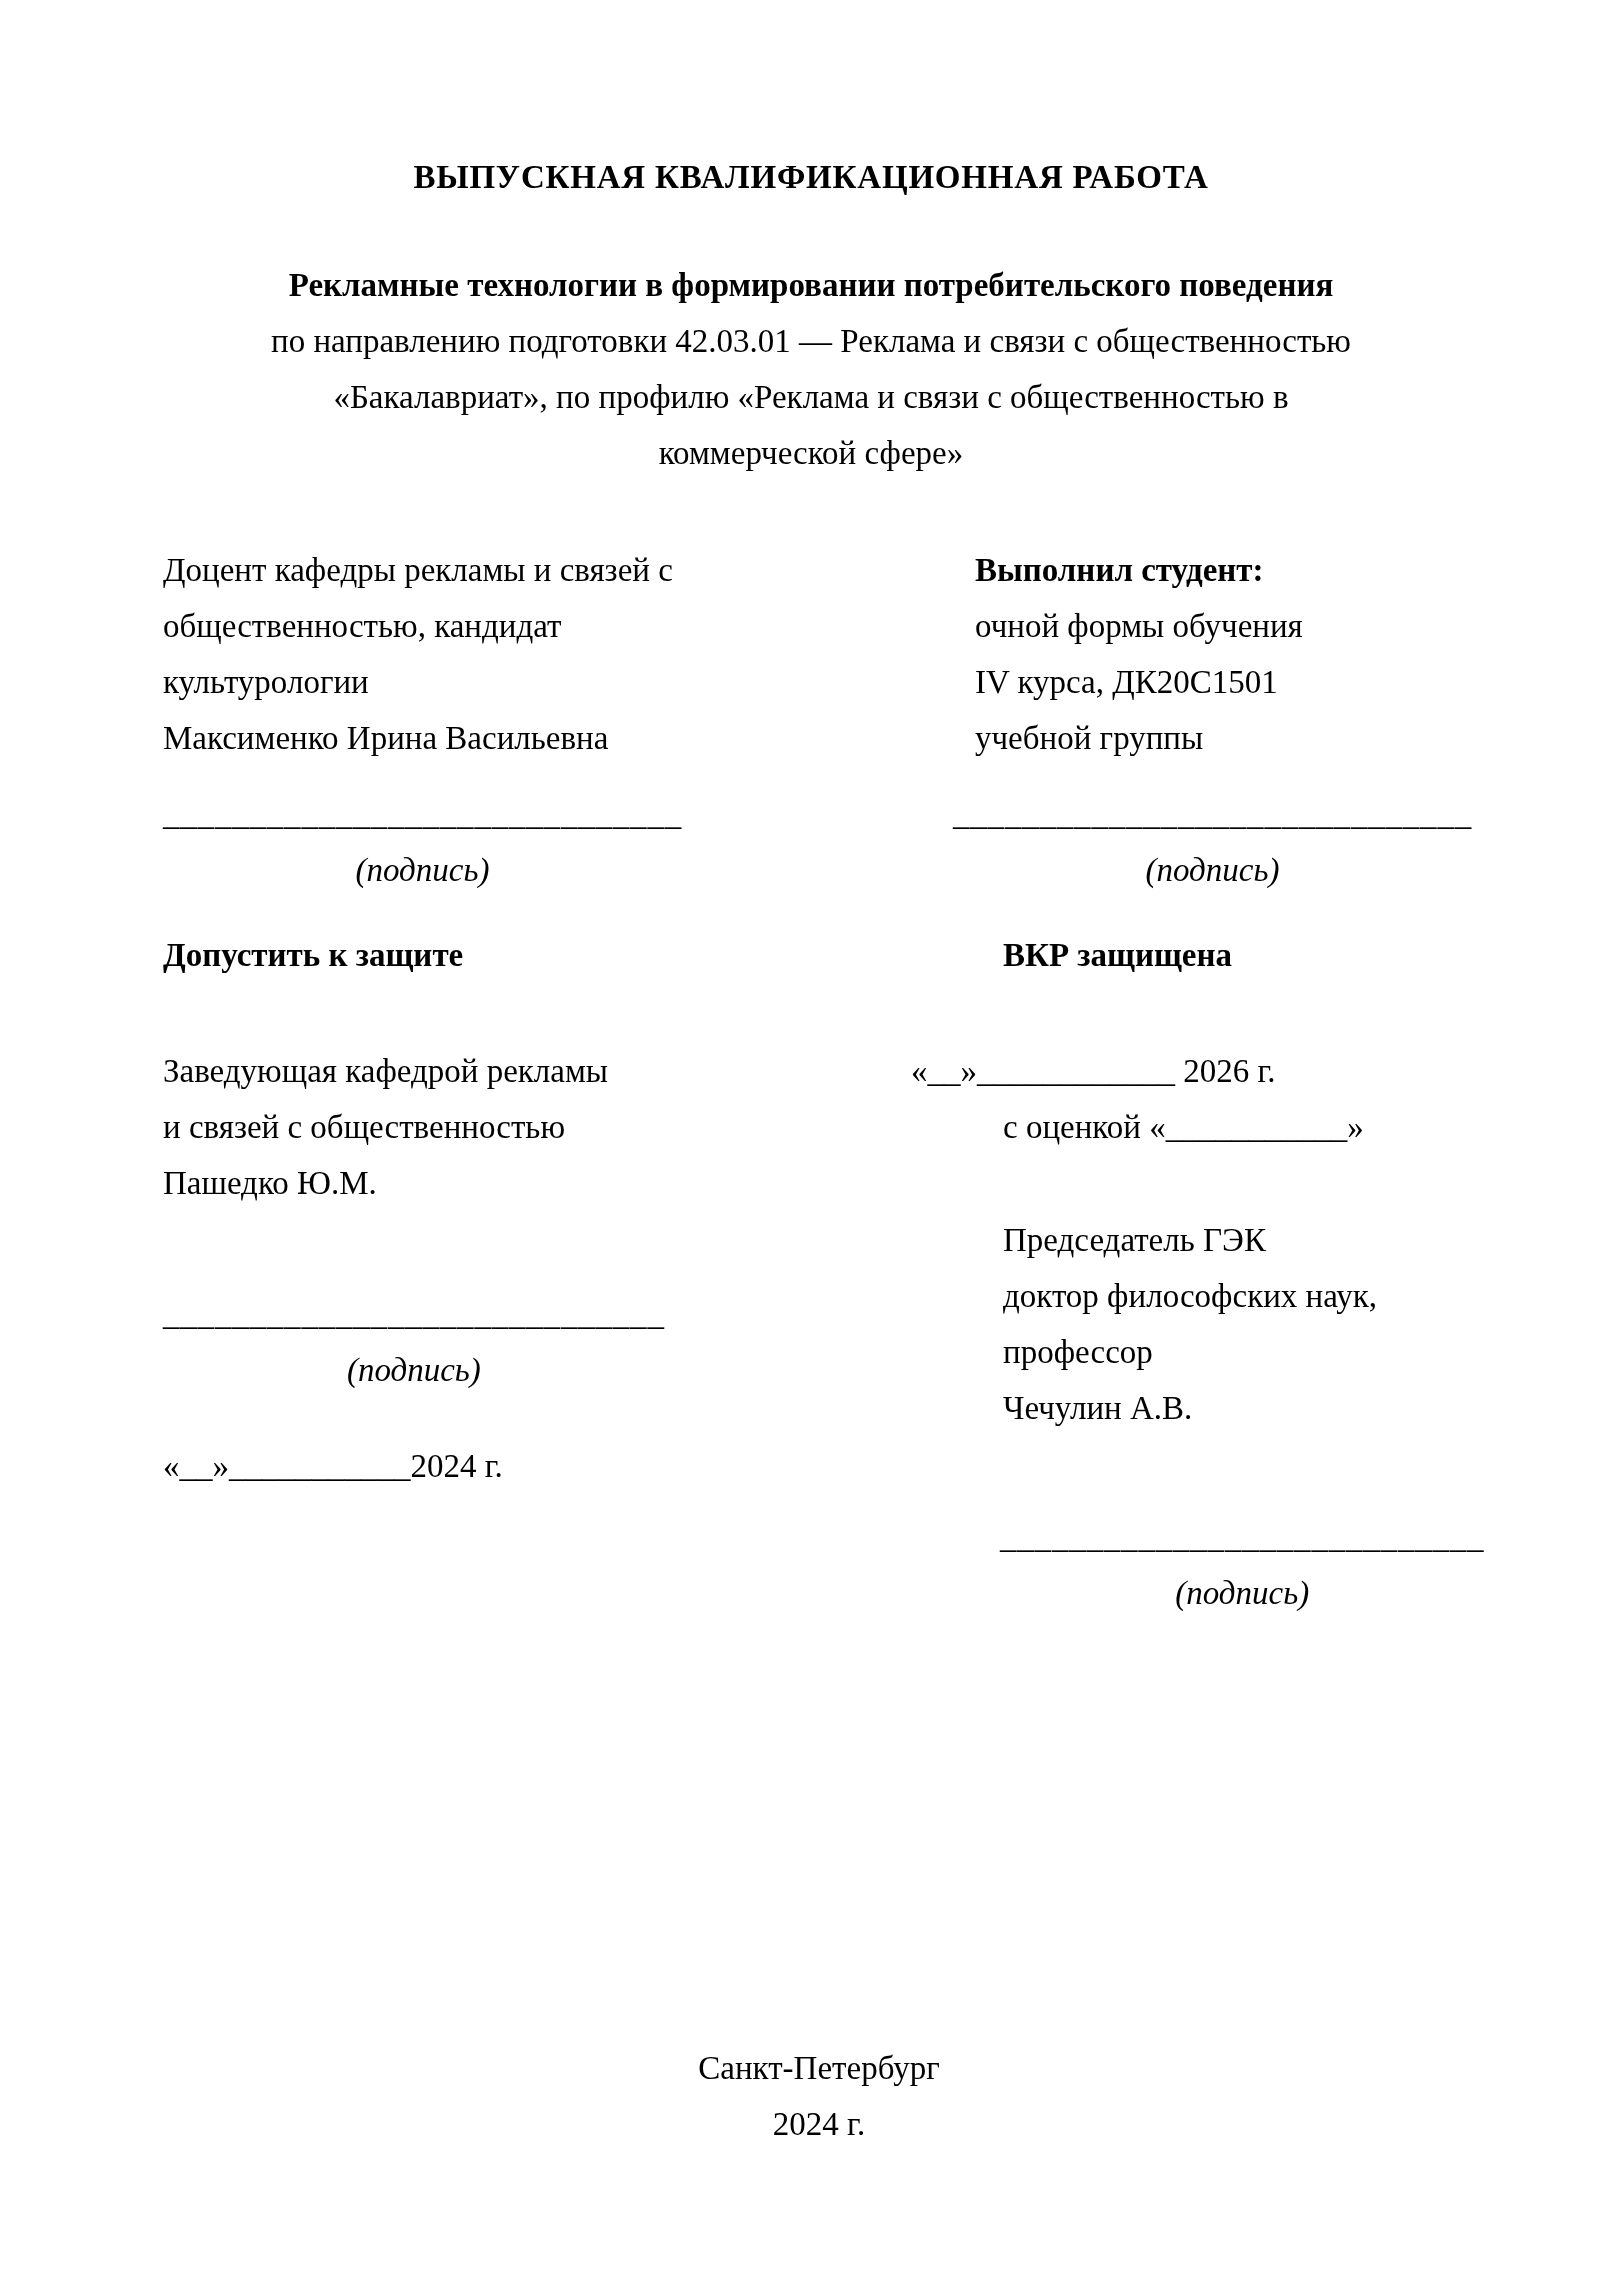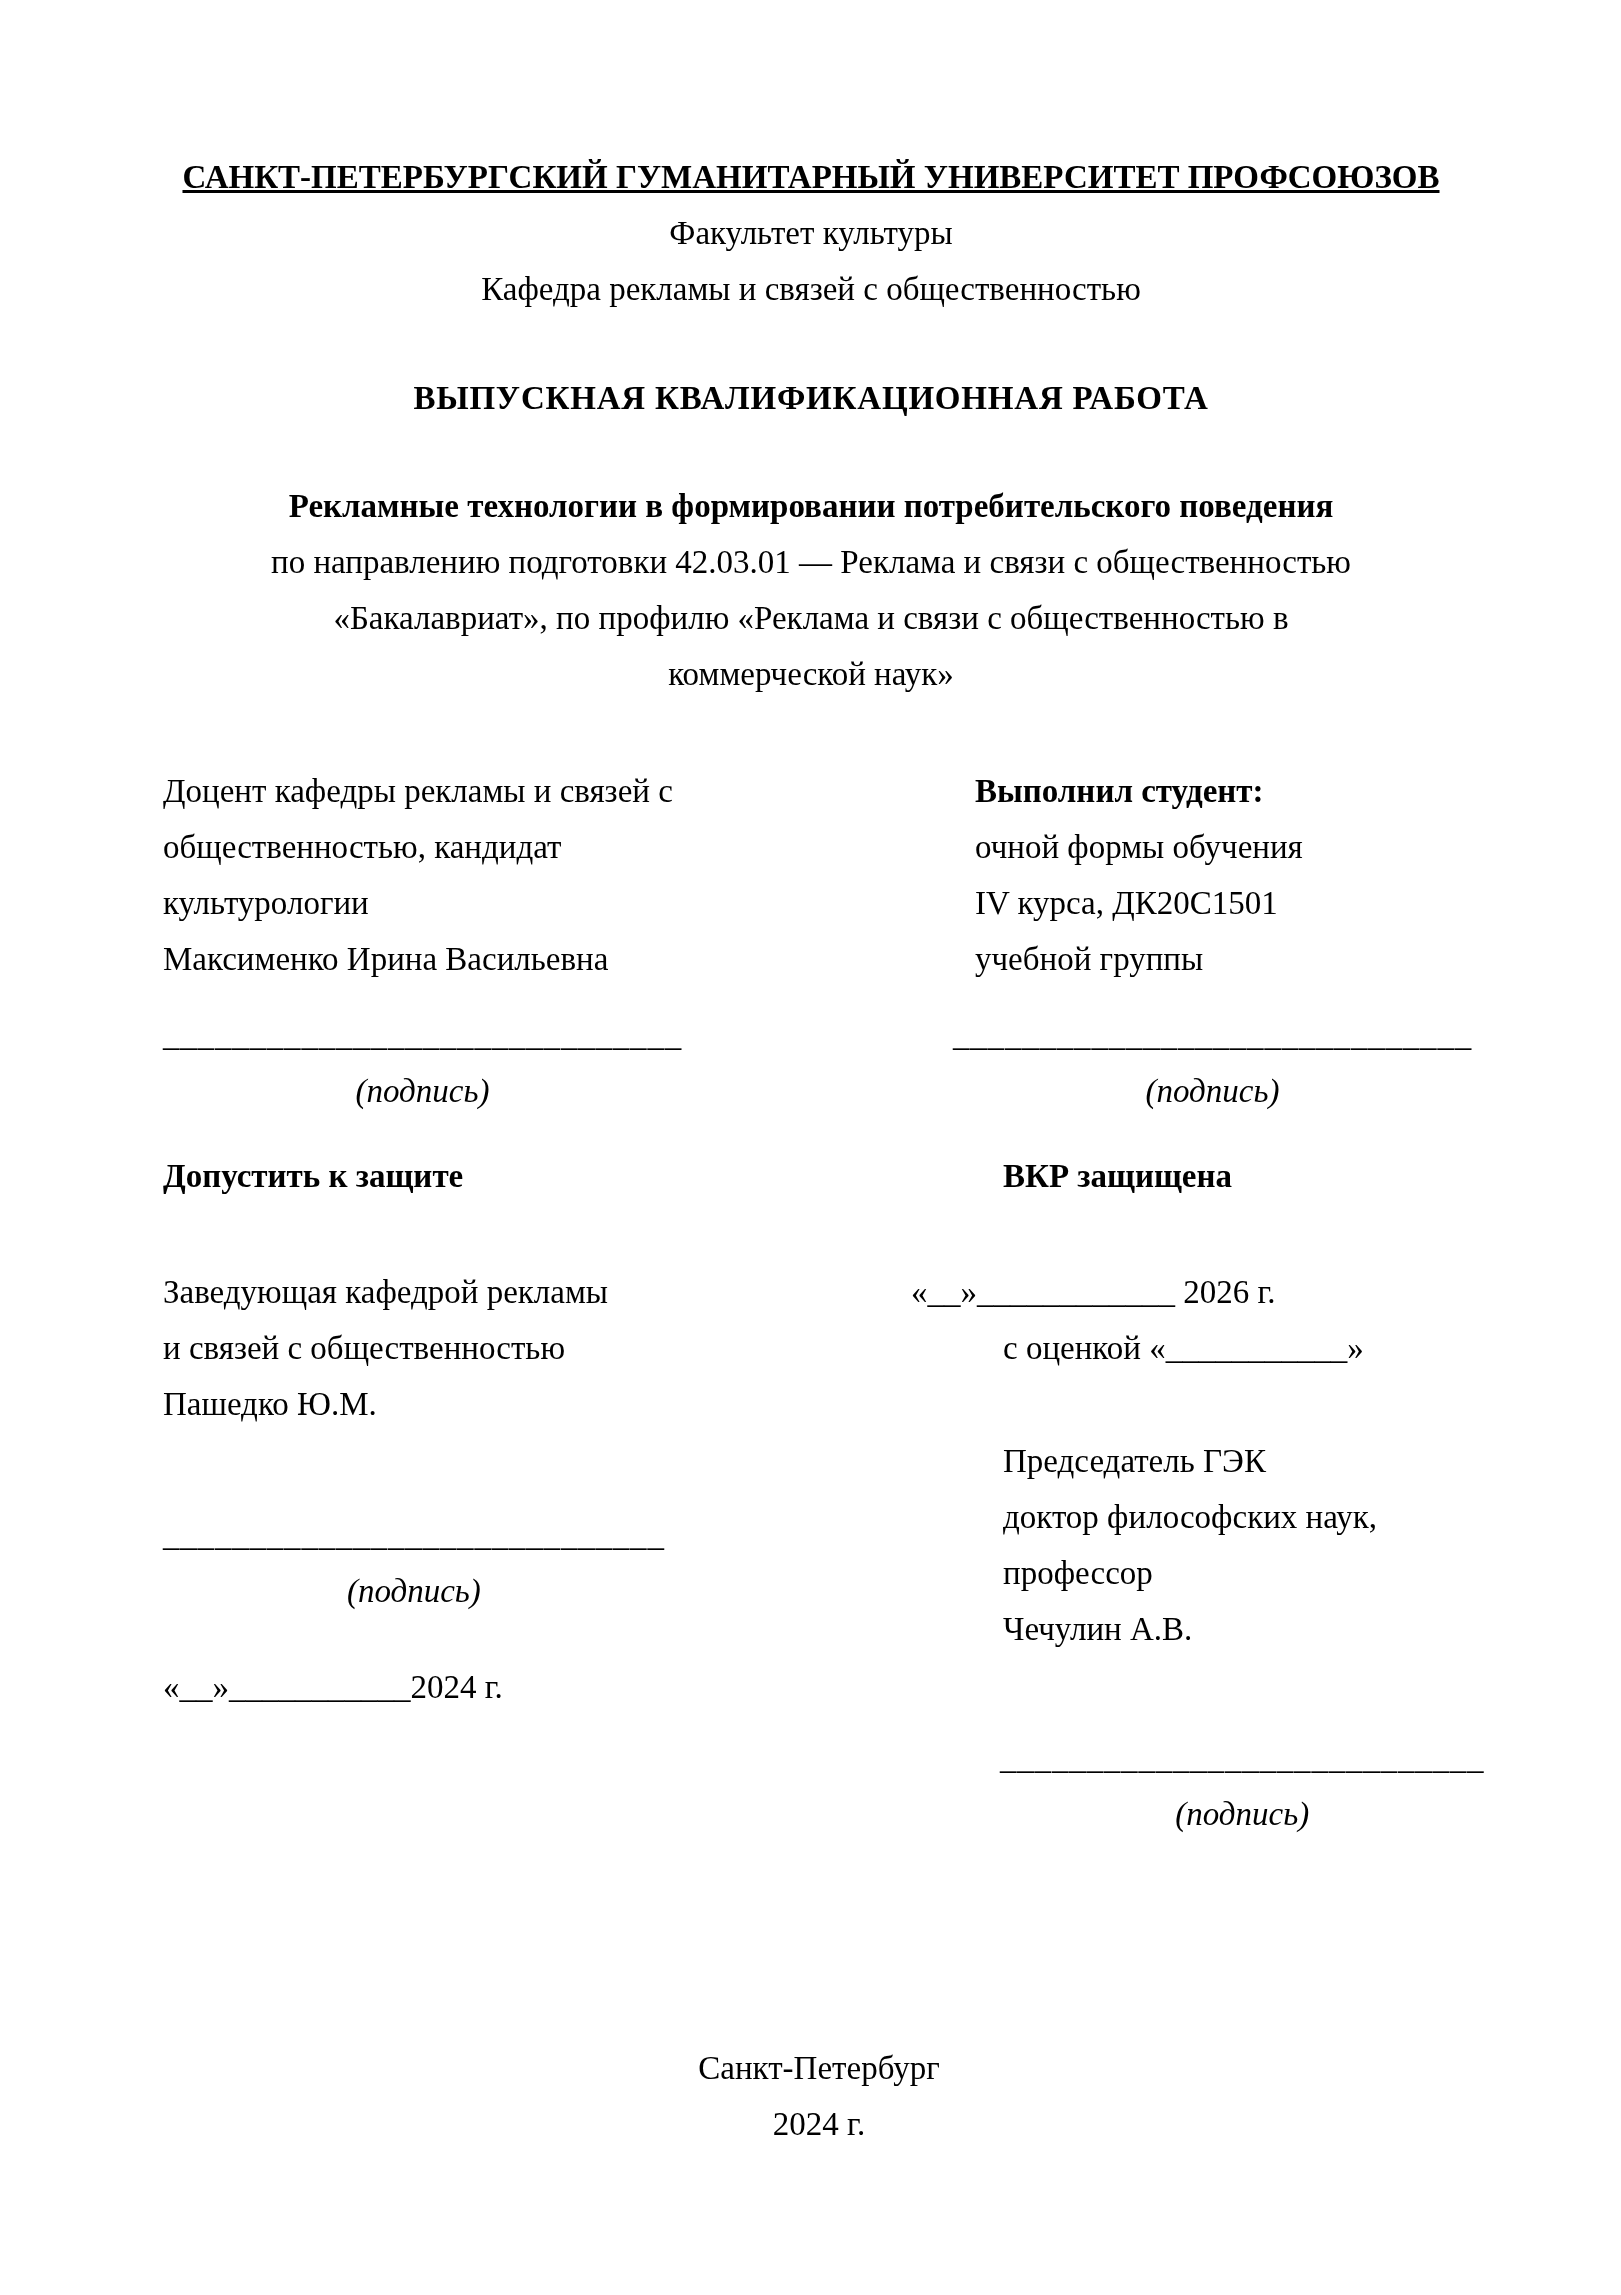--- a/index.html
+++ b/index.html
@@ -47,33 +47,28 @@
   .chair-block{margin-top:57px;}
   .admit-date{margin-top:40px;}
 
   .footer{margin-top:0;position:absolute;left:16px;right:0;top:2040px;text-align:center;}
 </style>
 </head>
 <body>
 
 <div class="page">
 
-  <div class="header-block center">
-    <div class="bold underline">САНКТ-ПЕТЕРБУРГСКИЙ ГУМАНИТАРНЫЙ УНИВЕРСИТЕТ ПРОФСОЮЗОВ</div>
-    <div>Факультет культуры</div>
-    <div>Кафедра рекламы и связей с общественностью</div>
-  </div>
 
   <div class="work-type center bold">ВЫПУСКНАЯ КВАЛИФИКАЦИОННАЯ РАБОТА</div>
 
   <div class="title-block center">
     <div class="bold">Рекламные технологии в формировании потребительского поведения</div>
     <div>по направлению подготовки 42.03.01 — Реклама и связи с общественностью</div>
     <div>«Бакалавриат», по профилю «Реклама и связи с общественностью в</div>
-    <div>коммерческой наук»</div>
+    <div>коммерческой сфере»</div>
   </div>
 
   <div class="columns">
 
     <div class="col-left">
       <div>Доцент кафедры рекламы и связей с</div>
       <div>общественностью, кандидат</div>
       <div>культурологии</div>
       <div>Максименко Ирина Васильевна</div>
 

